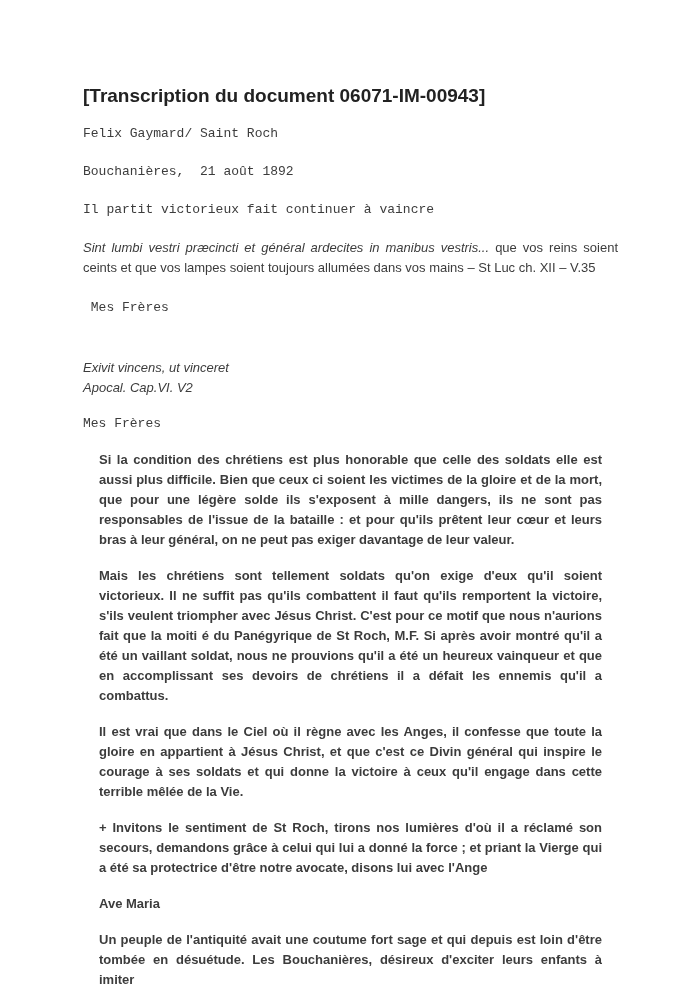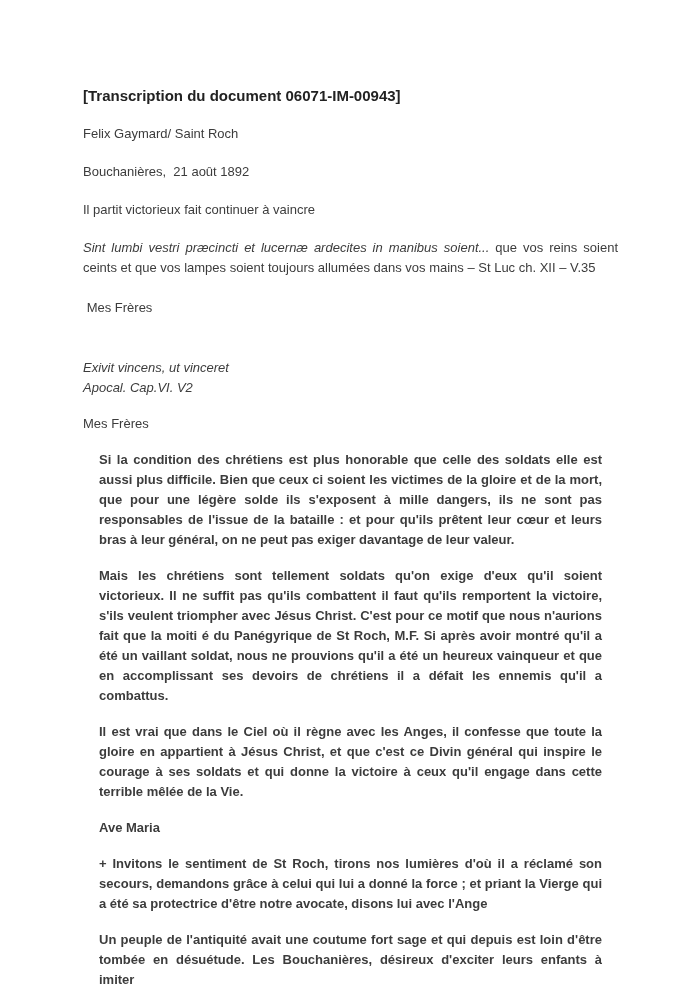--- a/index.html
+++ b/index.html
@@ -14,29 +14,30 @@
     box-sizing: border-box;
     background: #ffffff;
     padding: 86px 82px 0 83px;
     font-family: "Liberation Sans", sans-serif;
     font-size: 13px;
     line-height: 20px;
     color: #3c3c3c;
     overflow: hidden;
   }
   .title {
-    font-size: 15px;
+    font-size: 19px;
     font-weight: bold;
     color: #222222;
     margin: 0 0 18px 0;
     white-space: pre-wrap;
   }
   .line {
     margin: 0 0 18px 0;
     white-space: pre-wrap;
+    font-family: Liberation Mono, monospace;
   }
   .para {
     margin: 0;
     text-align: justify;
   }
   .epigraph {
     margin: 0 0 20px 0;
   }
   .italic {
     font-style: italic;
@@ -66,33 +67,33 @@
 <div class="page">
 
   <p class="title">[Transcription du document 06071-IM-00943]</p>
 
   <p class="line">Felix Gaymard/ Saint Roch</p>
 
   <p class="line">Bouchanières,  21 août 1892</p>
 
   <p class="line">Il partit victorieux fait continuer à vaincre</p>
 
-  <p class="para epigraph"><span class="italic">Sint lumbi vestri præcincti et lucernæ ardecites in manibus soient...</span><span> que vos reins soient ceints et que vos lampes soient toujours allumées dans vos mains – St Luc  ch. XII – V.35</span></p>
+  <p class="para epigraph"><span class="italic">Sint lumbi vestri præcincti et général ardecites in manibus vestris...</span><span> que vos reins soient ceints et que vos lampes soient toujours allumées dans vos mains – St Luc  ch. XII – V.35</span></p>
 
   <p class="line salutation-1"> Mes Frères</p>
 
   <div class="motto">
     <p class="italic">Exivit vincens, ut vinceret</p>
     <p>Apocal. Cap.VI. V2</p>
   </div>
 
   <p class="line salutation-2">Mes Frères</p>
 
   <div class="body-block">
     <p class="para">Si la condition des chrétiens est plus honorable que celle des soldats elle est aussi plus difficile. Bien que ceux ci soient les victimes de la gloire et de la mort, que pour une légère solde ils s'exposent à mille dangers, ils ne sont pas responsables de l'issue de la bataille : et pour qu'ils prêtent leur cœur et leurs bras à leur général, on ne peut pas exiger davantage de leur valeur.</p>
     <p class="para">Mais les chrétiens sont tellement soldats qu'on exige d'eux qu'il soient victorieux. Il ne suffit pas qu'ils combattent il faut qu'ils remportent la victoire, s'ils veulent triompher avec Jésus Christ. C'est pour ce motif que nous n'aurions fait que la moiti é du Panégyrique de St Roch, M.F. Si après  avoir montré qu'il a été un vaillant soldat, nous ne prouvions qu'il a été un heureux vainqueur et que en accomplissant ses devoirs de chrétiens il a défait les ennemis qu'il a combattus.</p>
     <p class="para">Il est vrai que dans le Ciel où il règne avec les Anges, il confesse que toute la gloire en appartient à  Jésus Christ, et que c'est ce Divin général qui inspire le courage à ses soldats et qui donne la victoire  à ceux qu'il engage dans cette terrible mêlée de la Vie.</p>
+    <p class="para">+ Invitons le sentiment de St Roch, tirons nos lumières d'où il a réclamé son secours, demandons grâce à celui qui lui a donné la force ; et priant la Vierge qui a été sa protectrice d'être notre avocate, disons lui avec l'Ange</p>
     <p class="para">Ave Maria</p>
-    <p class="para">+ Invitons le sentiment de St Roch, tirons nos lumières d'où il a réclamé son secours, demandons grâce à celui qui lui a donné la force ; et priant la Vierge qui a été sa protectrice d'être notre avocate, disons lui avec l'Ange</p>
     <p class="para">Un peuple de l'antiquité avait une coutume fort sage  et qui depuis est loin d'être tombée en désuétude. Les Bouchanières, désireux d'exciter leurs enfants à imiter</p>
   </div>
 
 </div>
 
 </body></html>

